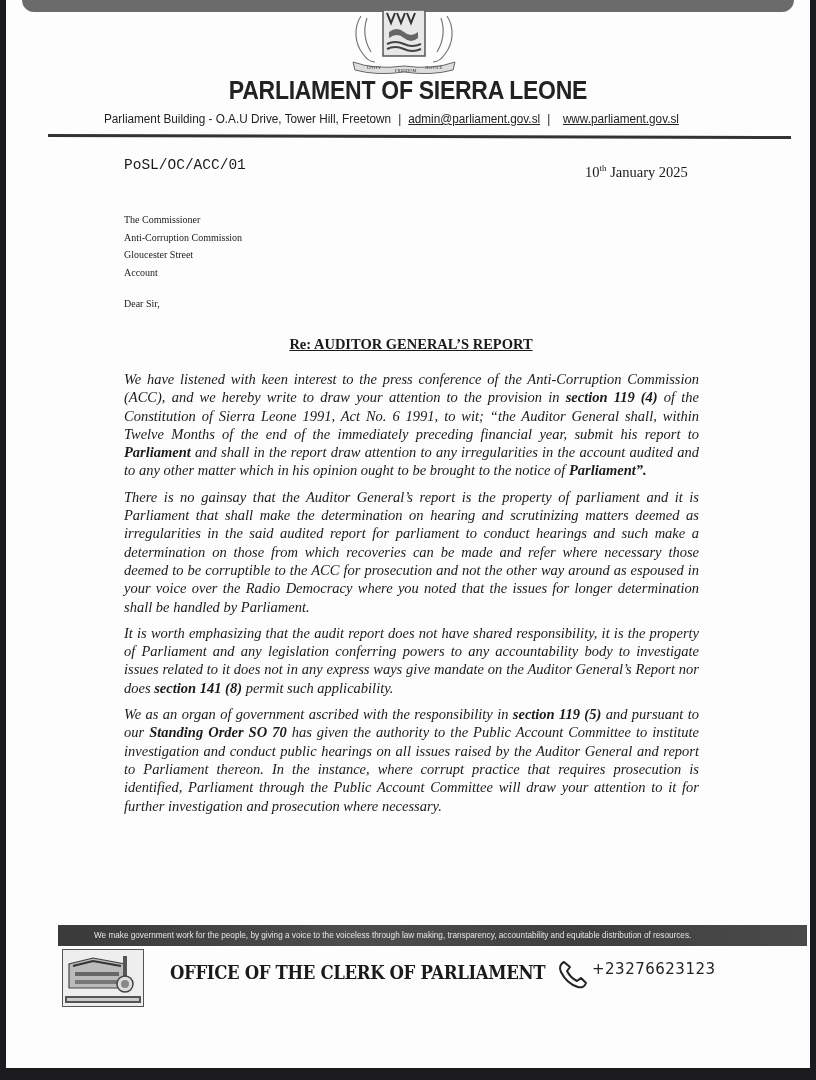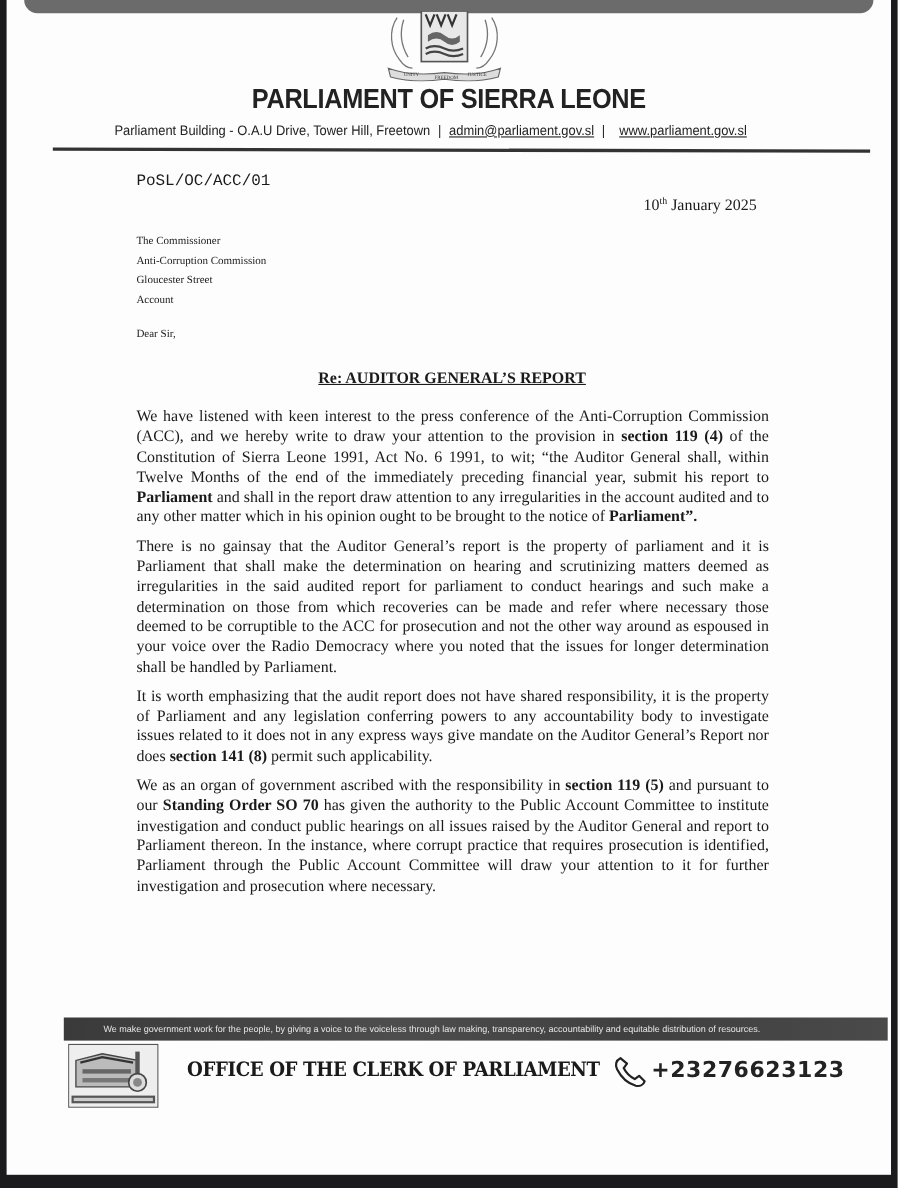--- a/index.html
+++ b/index.html
@@ -31,33 +31,33 @@
     font-family: "Liberation Sans", sans-serif; font-size: 12.5px; color: #222;
     white-space: nowrap; transform: scaleX(0.94); transform-origin: 0 0;
   }
   .address a { color: #222; text-decoration: underline; }
   .address .sep { margin: 0 4px; }
   .rule {
     position: absolute; left: 48px; top: 135px; width: 743px; height: 3px;
     background: #333; transform: rotate(0.15deg);
   }
   .ref { position: absolute; left: 124px; top: 157px; font-size: 14.5px; font-family: Liberation Mono, monospace; }
-  .date { position: absolute; left: 585px; top: 177px; font-size: 14.5px; }
+  .date { position: absolute; left: 585px; top: 163px; font-size: 14.5px; }
   .date sup { font-size: 9px; }
   .recipient { position: absolute; left: 124px; top: 211px; font-size: 10px; line-height: 17.5px; }
   .salutation { position: absolute; left: 124px; top: 298px; font-size: 10px; }
   .subject {
     position: absolute; left: 0; width: 822px; top: 336px; text-align: center;
     font-size: 14.5px; font-weight: bold; text-decoration: underline;
   }
   .body {
     position: absolute; left: 124px; top: 370px; width: 575px;
     font-size: 14.5px; line-height: 18.3px; text-align: justify;
   }
-  .body p { margin: 0 0 8px 0; }
+  .body p { margin: 0 0 8px 0; font-style: italic; }
   .body b { font-weight: bold; }
   .footer-band {
     position: absolute; left: 58px; top: 925px; width: 749px; height: 21px;
     background: linear-gradient(90deg, #3a3a3a, #4d4d4d 40%, #3f3f3f 70%, #4a4a4a);
     color: #e6e6e6; font-family: "Liberation Sans", sans-serif; font-size: 8.2px;
     line-height: 21px; white-space: nowrap; overflow: hidden;
   }
   .footer-band span { position: absolute; left: 36px; }
   .building-logo {
     position: absolute; left: 62px; top: 949px; width: 80px; height: 56px;
@@ -65,23 +65,22 @@
   }
   .clerk {
     position: absolute; left: 170px; top: 962px;
     font-family: "DejaVu Serif", serif; font-weight: bold; font-size: 18px;
     color: #1a1a1a; letter-spacing: -0.4px;
     transform: scaleX(0.92); transform-origin: 0 0; white-space: nowrap;
   }
   .phone-icon { position: absolute; left: 556px; top: 958px; width: 34px; height: 32px; }
   .phone {
     position: absolute; left: 592px; top: 960px;
-    font-family: "DejaVu Sans", sans-serif; font-size: 20px; color: #222;
+    font-family: "DejaVu Sans", sans-serif; font-size: 15px; color: #222;
     letter-spacing: 0.5px;
-    font-weight: bold;
   }
 </style>
 </head>
 <body>
 
 <div class="page"></div>
 <div class="topbar"></div>
 
 <svg class="crest" viewBox="0 0 110 64">
   <g fill="none" stroke="#777" stroke-width="1.2">

